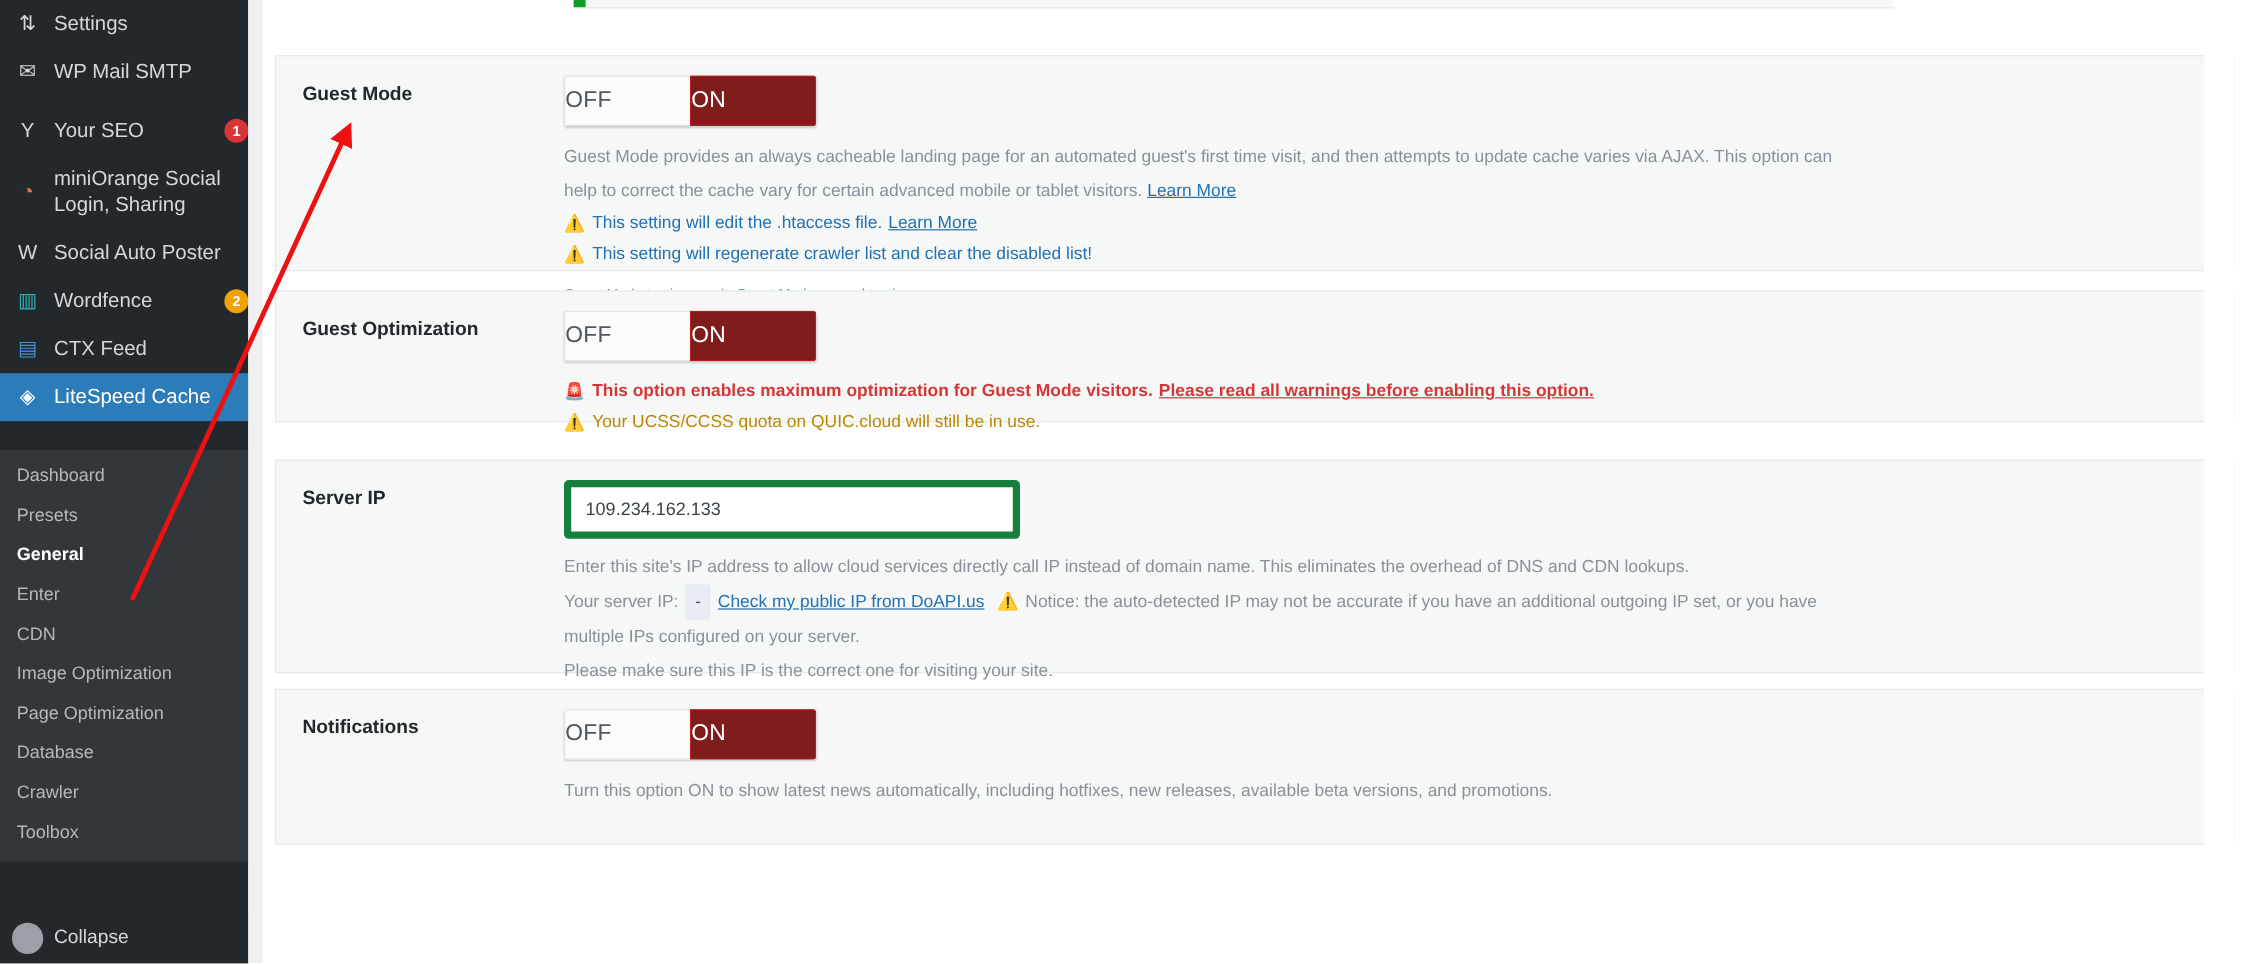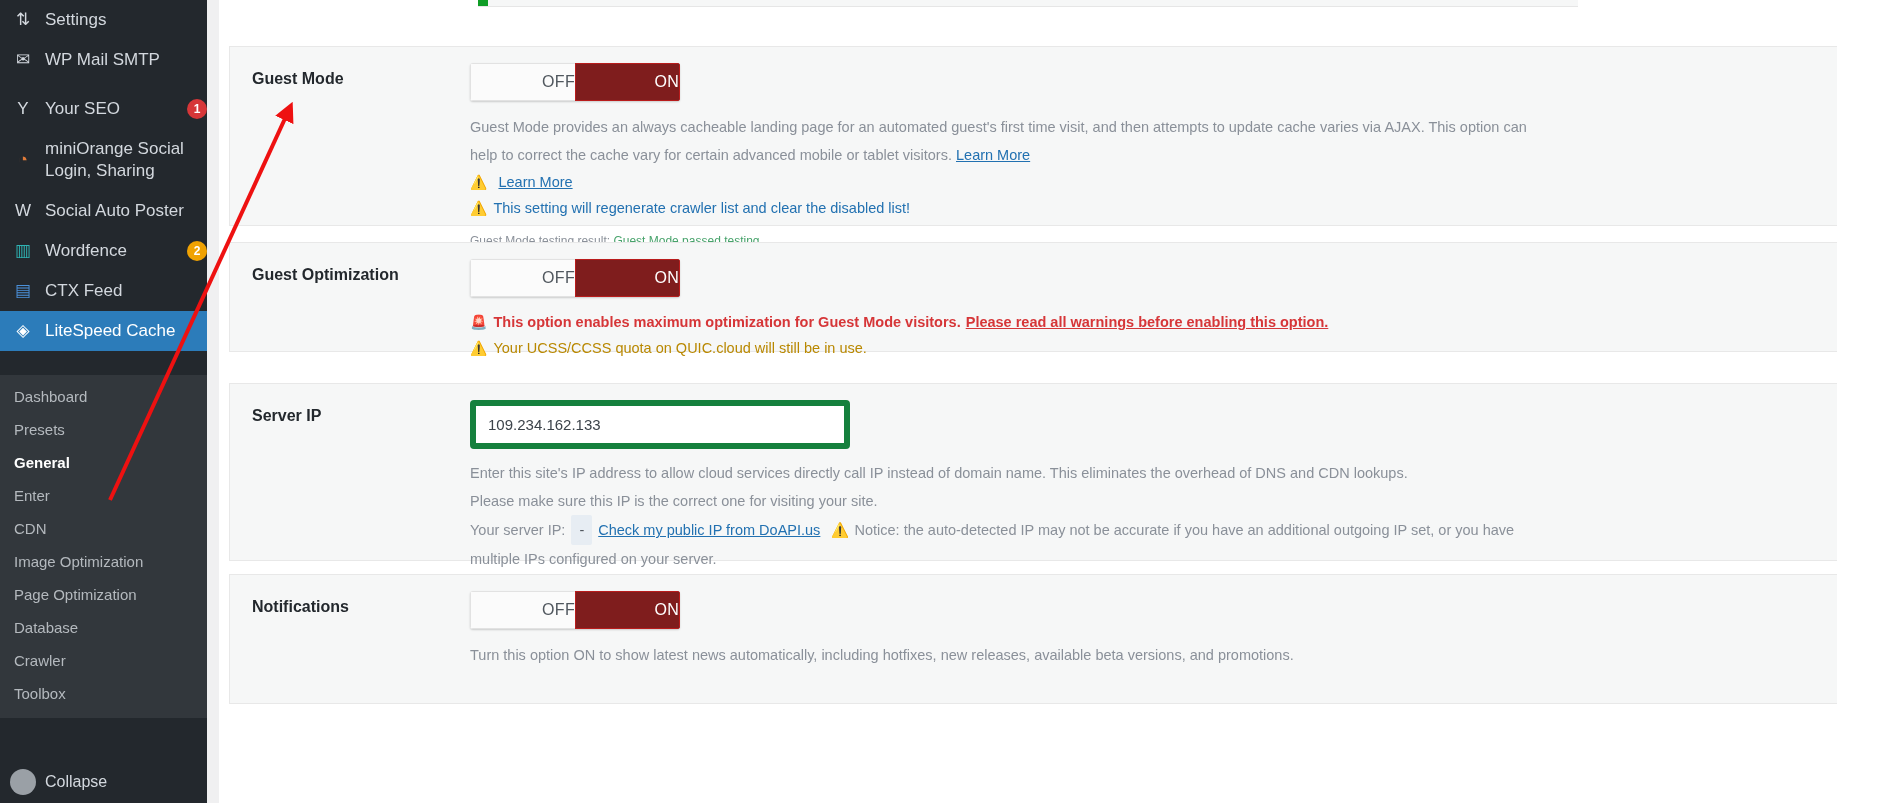--- a/index.html
+++ b/index.html
@@ -143,23 +143,23 @@
   
   .toggle {
     display: inline-flex;
     border-radius: 3px;
     overflow: hidden;
     box-shadow: 0 1px 2px rgba(0,0,0,0.18);
     margin-bottom: 4px;
   }
   .toggle .seg {
     width: 105px;
-    text-align: right;
+    text-align: left;
     padding: 9px 0;
-    font-size: 16px;
+    font-size: 19px;
     letter-spacing: 0.3px;
     cursor: pointer;
     user-select: none;
   }
   .toggle .seg.off-seg {
     background: #fbfbfb;
     color: #50575e;
     border: 1px solid #e2e2e2;
     border-right: none;
   }
@@ -338,20 +338,21 @@
               <div class="seg on-seg">ON</div>
             </div>
 
             <div class="desc">
               <span>Guest Mode provides an always cacheable landing page for an automated guest's first time visit, and then attempts to update cache varies via AJAX. This option can help to correct the cache vary for certain advanced mobile or tablet visitors.</span>
               <a href="#">Learn More</a>
             </div>
 
             <div class="note-line">
               <span class="warn-ico">⚠️</span>
+              <span>This setting will edit the .htaccess file.</span>
               <a href="#" style="margin-left:5px;">Learn More</a>
             </div>
 
             <div class="note-line">
               <span class="warn-ico">⚠️</span>
               <span>This setting will regenerate crawler list and clear the disabled list!</span>
             </div>
 
             <div class="test-result">
               <span>Guest Mode testing result:</span>
@@ -385,26 +386,26 @@
       </div>
 
       <div class="row" style="top:383px; height:178px;">
         <div class="row-inner">
           <div class="row-title">Server IP</div>
           <div class="row-body">
             <input class="ip-input" type="text" value="109.234.162.133" style="">
 
             <div class="ip-sub">Enter this site's IP address to allow cloud services directly call IP instead of domain name. This eliminates the overhead of DNS and CDN lookups.</div>
 
-            <div class="ip-sub">Please make sure this IP is the correct one for visiting your site.</div>
-
             <div class="ip-sub">
               <span>Your server IP:</span><span class="ip-chip">-</span><a href="#">Check my public IP from DoAPI.us</a>
               <span class="warn-ico" style="margin:0 5px 0 7px;">⚠️</span><span>Notice: the auto-detected IP may not be accurate if you have an additional outgoing IP set, or you have multiple IPs configured on your server.</span>
             </div>
+
+            <div class="ip-sub">Please make sure this IP is the correct one for visiting your site.</div>
           </div>
         </div>
       </div>
 
       <div class="row" style="top:574px; height:130px;">
         <div class="row-inner">
           <div class="row-title">Notifications</div>
           <div class="row-body">
             <div class="toggle">
               <div class="seg off-seg">OFF</div>

